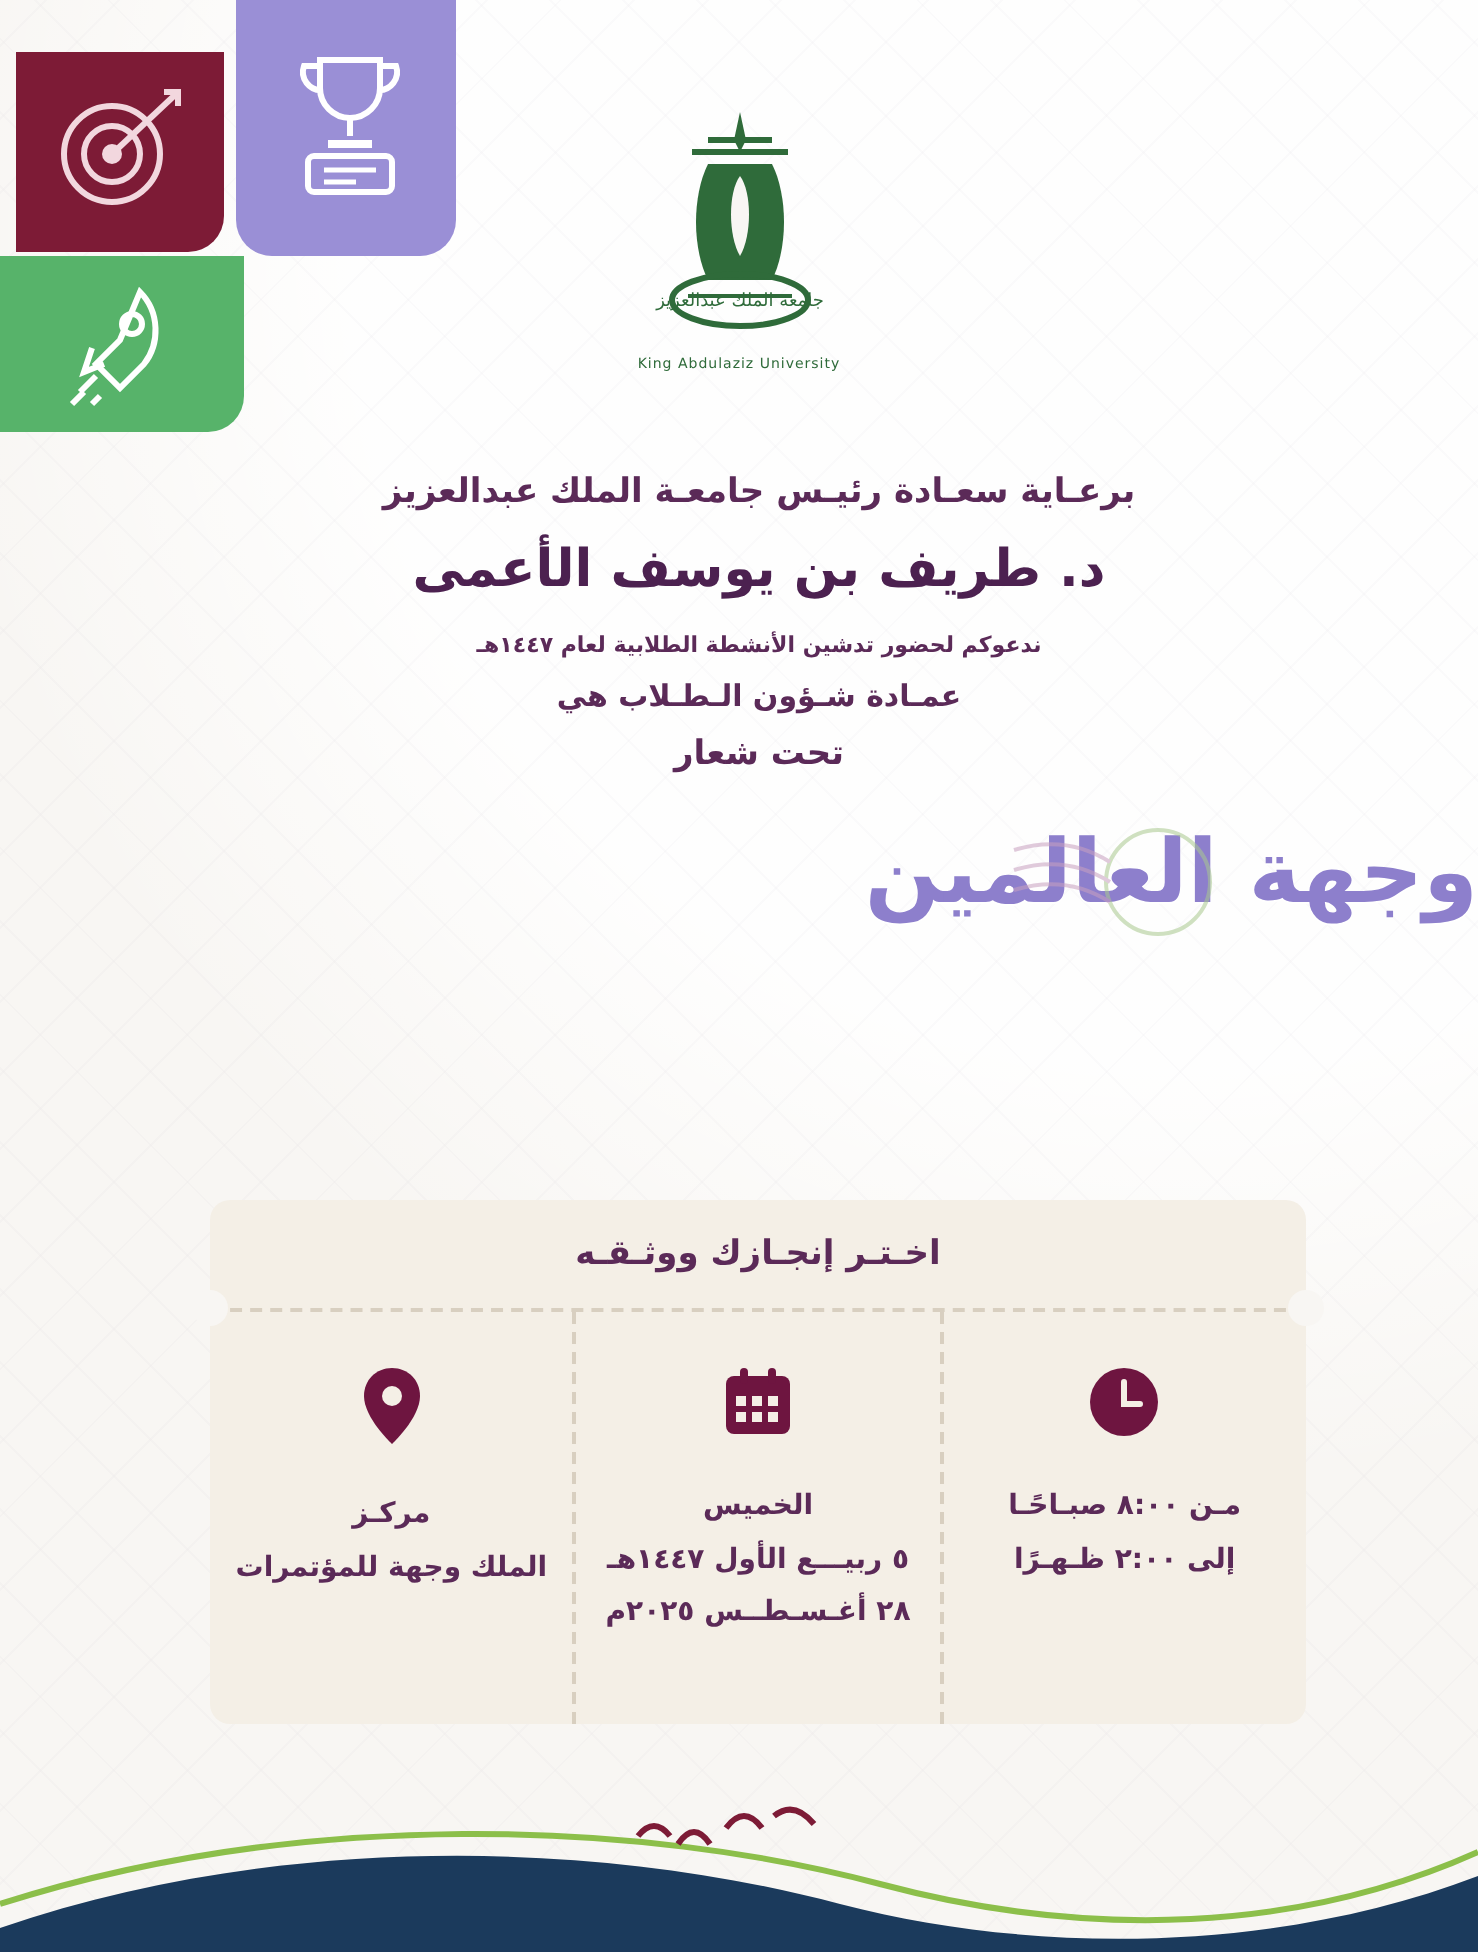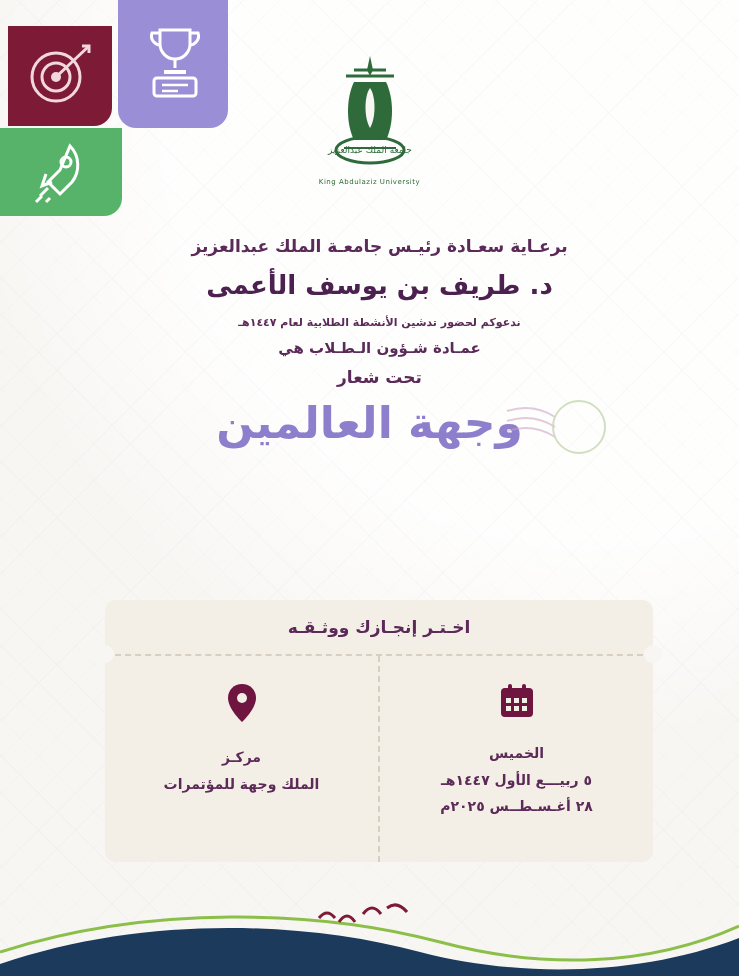--- a/index.html
+++ b/index.html
@@ -45,21 +45,21 @@
 
   
   .content{position:absolute;top:236px;left:0;right:0;text-align:center;}
   .line{color:#5a2a57;padding-left:20px;}
   .l1{font-size:17px;font-weight:bold;letter-spacing:2px;color:#5b2a58;}
   .l2{font-size:26px;font-weight:bold;letter-spacing:4px;color:#4c2150;margin-top:14px;}
   .l3{font-size:11px;font-weight:bold;color:#5b2a58;margin-top:16px;}
   .l4{font-size:17px;font-weight:bold;color:#5b2a58;margin-top:10px;letter-spacing:3px;}
   .l5{font-size:15px;font-weight:bold;color:#5b2a58;margin-top:10px;letter-spacing:2px;}
 
-  .slogan-wrap{position:relative;margin-top:10px;height:86px;}
+  .slogan-wrap{position:relative;margin-top:24px;height:86px;text-align:right;}
   .slogan{
     font-size:44px;font-weight:bold;color:#8d7fcc;letter-spacing:2px;
     text-shadow:0 1px 0 #fff;
   }
   .stamp{position:absolute;right:118px;top:-4px;opacity:.55;}
 
   
   .ticket{
     position:absolute;left:105px;top:600px;width:548px;
     background:#f4efe6;
@@ -154,20 +154,30 @@
   </div>
 
   <div class="ticket">
     <div class="ticket-top">
       <span>اخـتـر إنجـازك ووثـقـه</span>
       <span class="notch r"></span>
       <span class="notch l"></span>
     </div>
     <div class="ticket-body">
 
+      <div class="cell">
+        <span class="icon">
+          <svg width="38" height="38" viewBox="0 0 38 38">
+            <circle cx="19" cy="19" r="17" fill="#6e1540"></circle>
+            <path d="M19 9 v11 h8" stroke="#f4efe6" stroke-width="3" fill="none" stroke-linecap="round"></path>
+          </svg>
+        </span>
+        <div class="txt">مـن ٨:٠٠ صبـاحًـا</div>
+        <div class="txt">إلى ٢:٠٠ ظـهـرًا</div>
+      </div>
 
       <div class="cell">
         <span class="icon">
           <svg width="38" height="38" viewBox="0 0 38 38">
             <rect x="3" y="6" width="32" height="29" rx="4" fill="#6e1540"></rect>
             <rect x="10" y="2" width="4" height="8" rx="2" fill="#6e1540"></rect>
             <rect x="24" y="2" width="4" height="8" rx="2" fill="#6e1540"></rect>
             <g fill="#f4efe6">
               <rect x="8" y="16" width="5" height="5"></rect>
                 <rect x="16" y="16" width="5" height="5"></rect>

